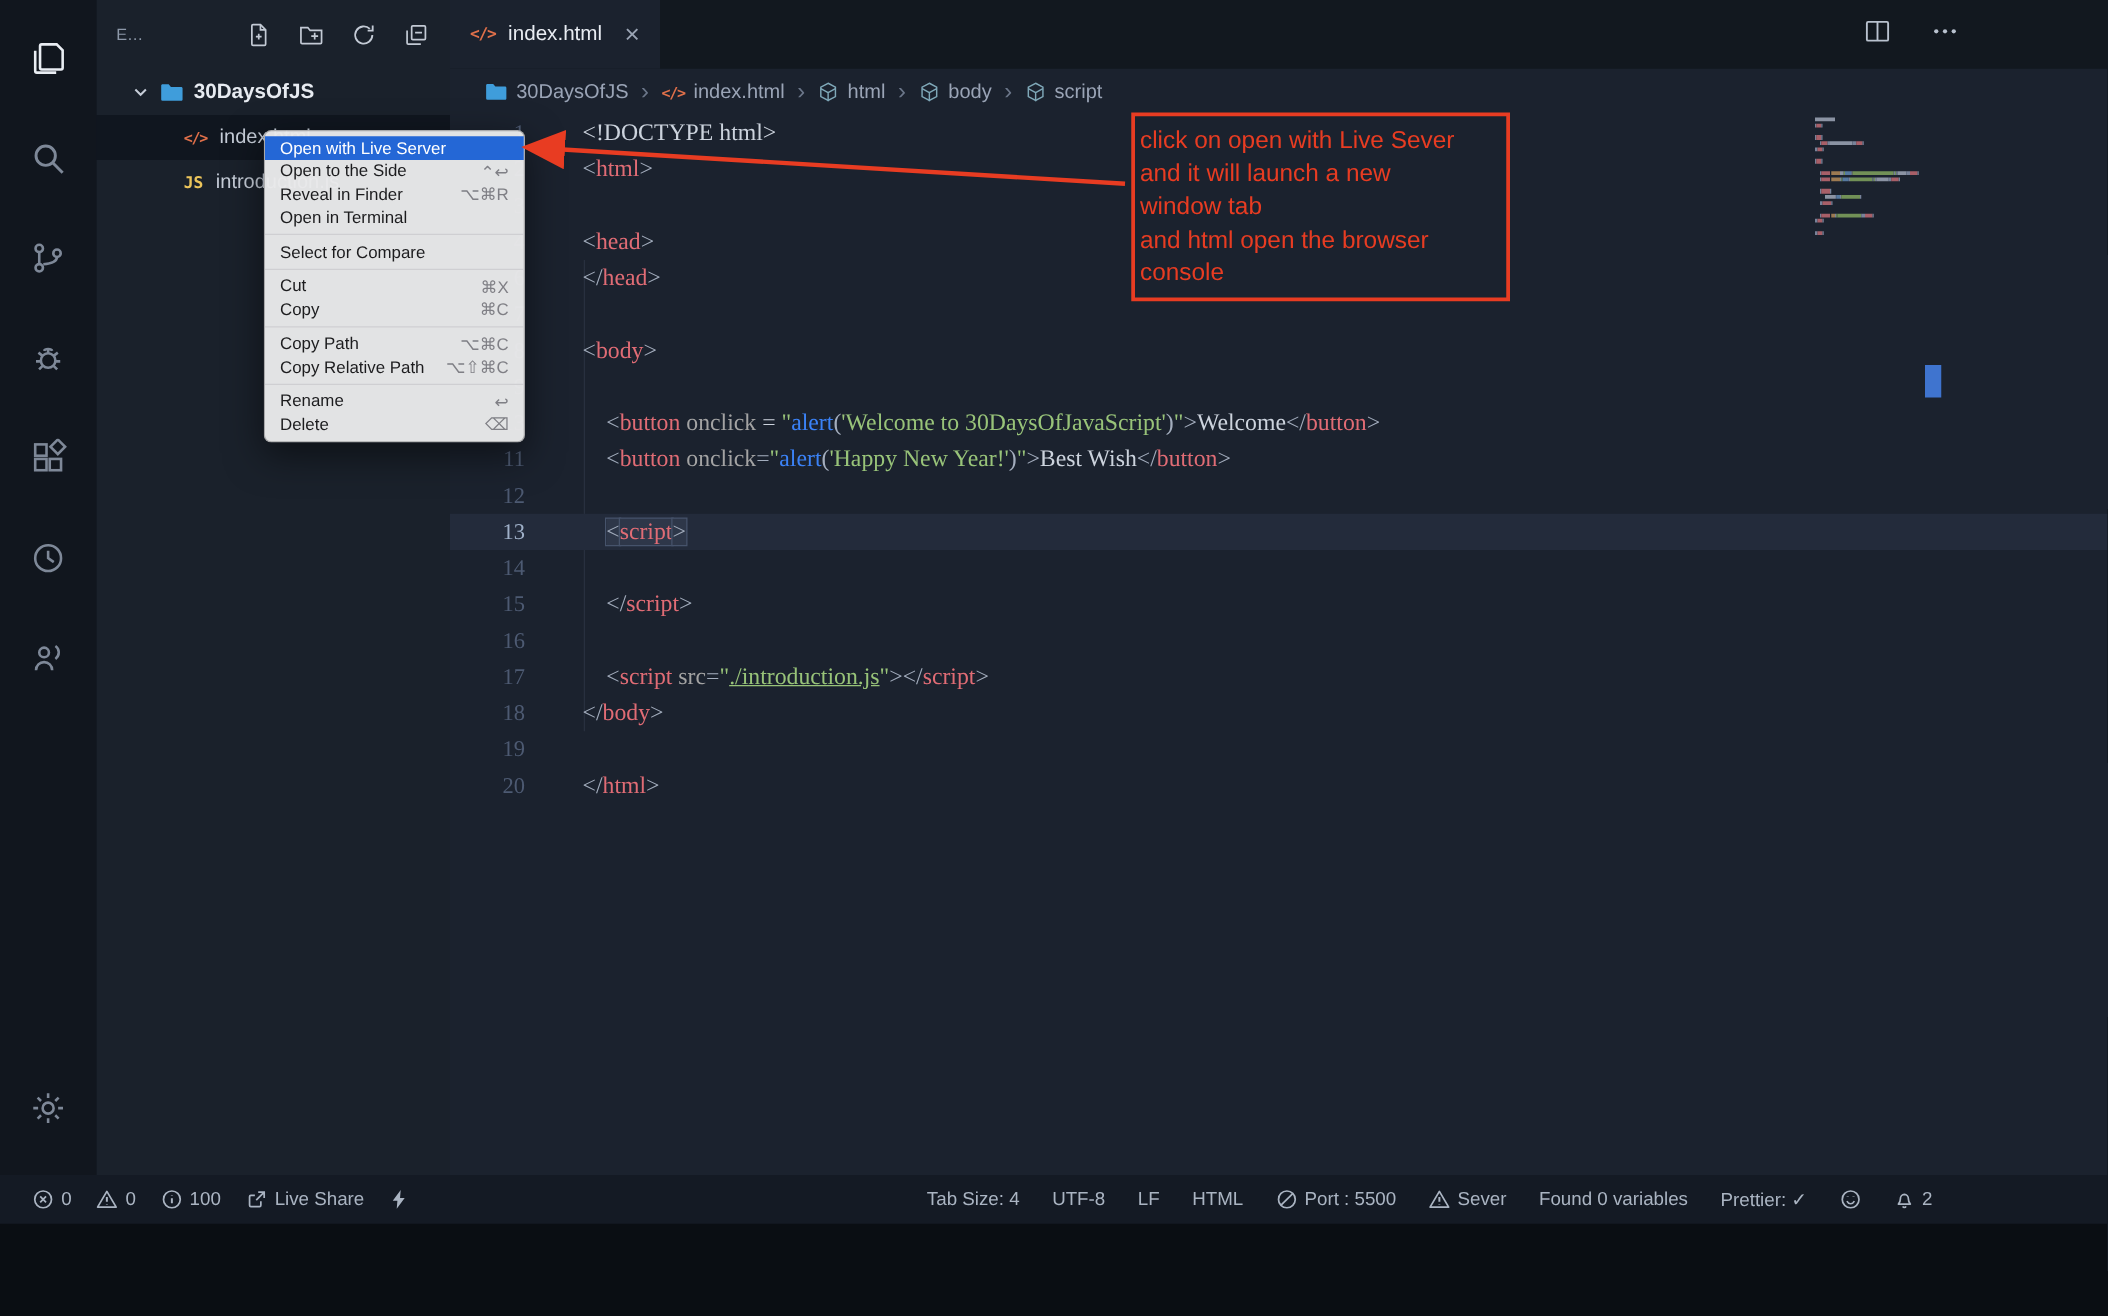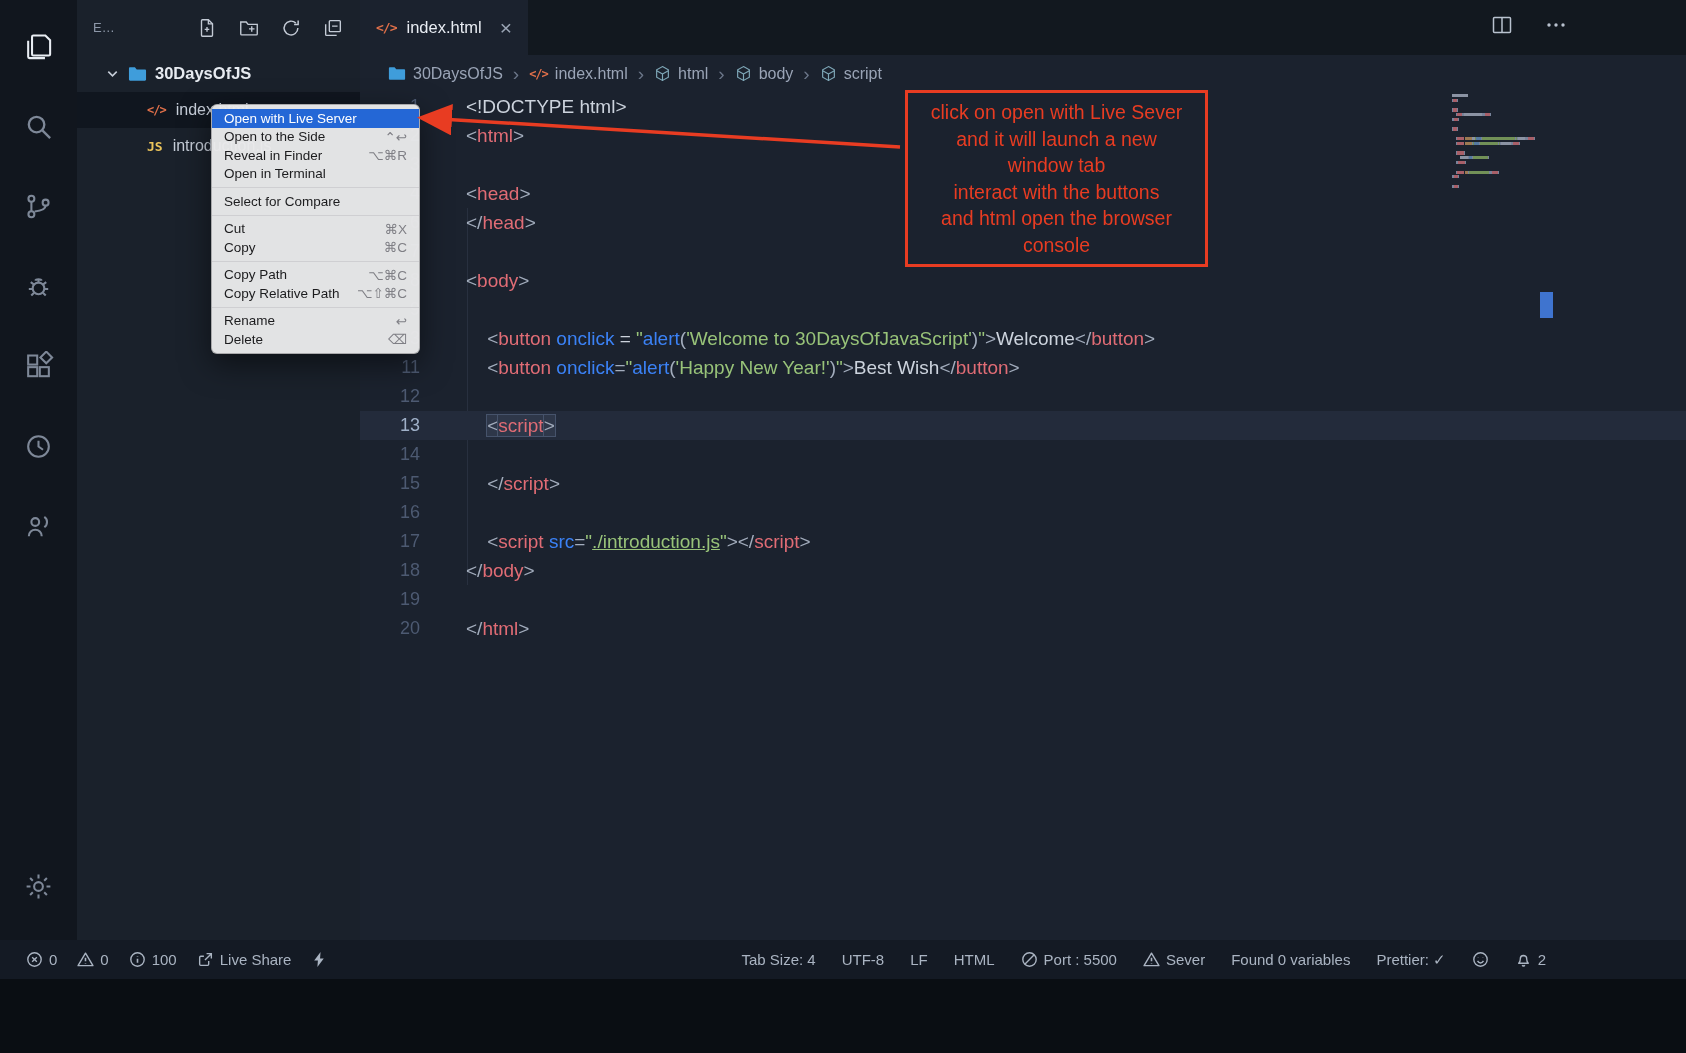--- a/index.html
+++ b/index.html
@@ -38,46 +38,46 @@
   .editor-actions{position:absolute;right:118px;top:13px;display:flex;gap:30px;color:#b9c2cf;z-index:4}
   .editor-actions svg{width:24px;height:24px}
   .editor-actions span{cursor:pointer;display:flex}
   .breadcrumb{position:absolute;left:360px;top:55px;right:0;height:37px;display:flex;align-items:center;gap:10px;padding-left:28px;color:#9aa4b6;font-size:16px;background:#1b222e;z-index:2}
   .bc-item{display:flex;align-items:center;gap:7px;cursor:pointer}
   .bc-sep{color:#6b7689;font-size:19px}
   .bc-icon{display:flex;align-items:center}
 
   
   .indent-guide{position:absolute;left:467px;top:208px;height:377px;width:1px;background:#28303f;z-index:1}
-  .code{position:absolute;left:360px;top:92px;right:0;height:620px;font-family:Liberation Sans, sans-serif;font-size:19px;line-height:29px;z-index:1}
+  .code{position:absolute;left:360px;top:92px;right:0;height:620px;font-family:Liberation Serif, serif;font-size:19px;line-height:29px;z-index:1}
   .code-line{display:flex;height:29px;cursor:text}
   .code-line.active{background:#232b3b}
   .ln{width:60px;flex:0 0 60px;text-align:right;color:#4d5a72;font-size:18px}
   .code-line.active .ln{color:#9fb0c8}
   .lc{white-space:pre;padding-left:46px}
-  .pl{color:#ccd3dd}.pn{color:#a3adbd}.tg{color:#e06c75}.at{color:#3b82f6}.st{color:#98c379}.fn{color:#3b82f6}
+  .pl{color:#ccd3dd}.pn{color:#a3adbd}.tg{color:#e06c75}.at{color:#a3a3a3}.st{color:#98c379}.fn{color:#3b82f6}
   .lk{color:#98c379;text-decoration:underline}
   .hl{background:#2e3749;box-shadow:0 0 0 1px #46536b}
 
   
   .minimap{position:absolute;left:1452px;top:94px;width:92px;z-index:2;cursor:pointer}
   .mm-line{height:3.2px;margin-bottom:1.6px;display:flex}
   .mm-seg{height:100%;display:inline-block}
   .overview-marker{position:absolute;left:1540px;top:292px;width:13px;height:26px;background:#3f74cf;z-index:2}
 
   
   .context-menu{position:absolute;left:211px;top:104px;width:209px;background:rgba(233,233,234,.97);border-radius:6px;border:1px solid rgba(0,0,0,.25);box-shadow:0 10px 30px rgba(0,0,0,.5);padding:4px 0;z-index:50;font-size:13.5px;color:#1c1c1e}
   .menu-item{display:flex;align-items:center;height:18.5px;padding:0 12px;cursor:pointer}
   .menu-shortcut{margin-left:auto;color:#7f7f85}
   .menu-item.highlighted{background:#2467d6;color:#fff}
   .menu-item.highlighted .menu-shortcut{color:#fff}
   .menu-sep{border-top:1px solid #cfcfd2;margin:4px 0}
 
   
-  .annotation-box{position:absolute;left:905px;top:90px;width:303px;border:3px solid #e83c22;color:#e83c22;text-align:center;font-size:19.5px;line-height:26.5px;padding:6px 4px;z-index:20}
+  .annotation-box{position:absolute;left:905px;top:90px;width:303px;border:3px solid #e83c22;color:#e83c22;font-size:19.5px;line-height:26.5px;padding:6px 4px;z-index:20}
   .arrow-overlay{position:absolute;left:0;top:0;width:1686px;height:1053px;z-index:55;pointer-events:none}
 
   
   .status-bar{position:absolute;left:0;top:940px;width:100%;height:39px;background:#141a24;display:flex;align-items:center;color:#aab4c2;font-size:15px;z-index:6}
   .sb-left{display:flex;align-items:center;gap:20px;padding-left:26px}
   .sb-right{margin-left:auto;display:flex;align-items:center;gap:26px;padding-right:140px}
   .status-item{display:flex;align-items:center;gap:6px;cursor:pointer;white-space:nowrap}
   .st-icon{display:flex}
   .st-icon svg{width:17px;height:17px}
 </style>
@@ -488,21 +488,20 @@
         <span class="mm-seg" style="width: 4.2px; background: rgb(168, 95, 104);"></span>
         <span class="mm-seg" style="width: 1.05px; background: rgb(120, 131, 154);"></span>
       </div>
     </div>
   <div class="overview-marker"></div>
 
   <div class="annotation-box">
       <div class="ann-line">click on open with Live Sever</div>
       <div class="ann-line">and it will launch a new</div>
       <div class="ann-line">window tab</div>
-      <div class="ann-line">interact with the buttons</div>
       <div class="ann-line">and html open the browser</div>
       <div class="ann-line">console</div>
     </div>
 
   <svg class="arrow-overlay">
     <defs>
       <marker id="ah" markerWidth="10" markerHeight="9" refX="8" refY="4.5" orient="auto">
         <path d="M0 0L10 4.5L0 9z" fill="#e83c22"></path>
       </marker>
     </defs>

